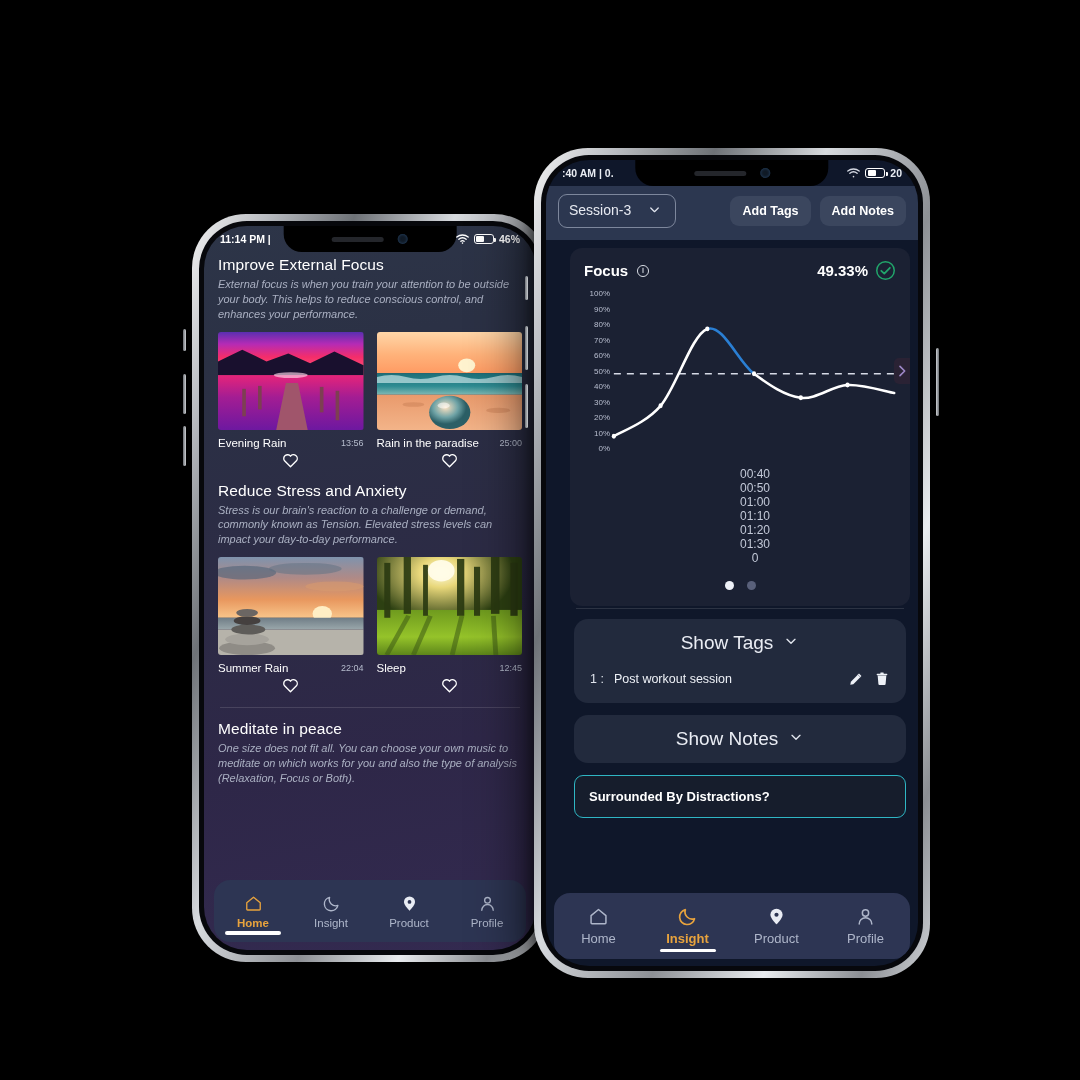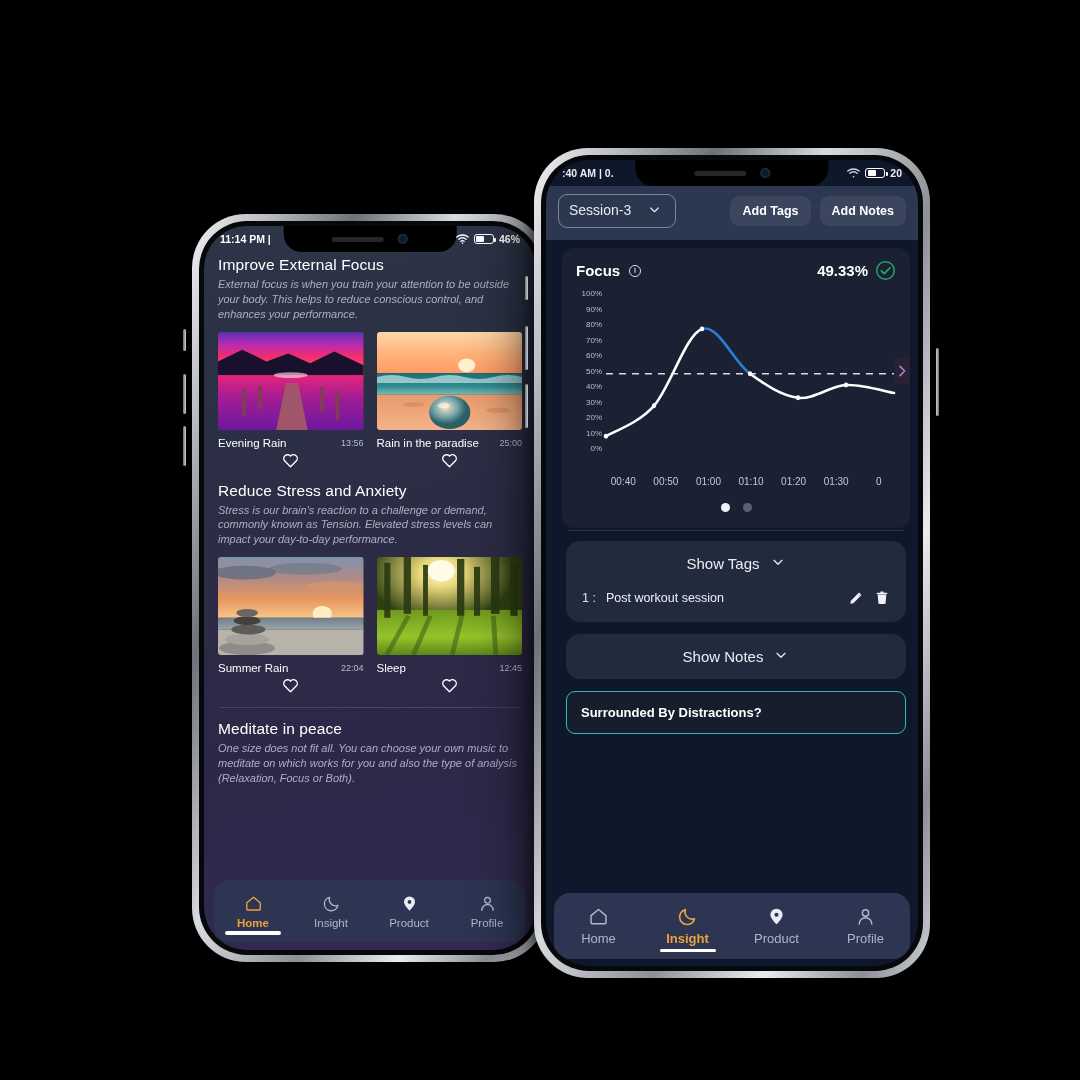--- a/index.html
+++ b/index.html
@@ -104,49 +104,49 @@
   }
   .sess-select {
     border: 1px solid #7d879c; border-radius: 9px;
     padding: 7px 10px; display: flex; align-items: flex-start; gap: 16px;
     color: #e7eaf1; font-size: 14px; min-width: 118px;
   }
   .pill-btn {
     background: #3b465e; border-radius: 9px; padding: 8px 12px;
     color: #fff; font-size: 12.5px; font-weight: bold; white-space: nowrap;
   }
-  .p2-body { padding: 0 0 0 8px; }
+  .p2-body { padding: 0 0 0 16px; }
 
   .chart-card { background: #1b2133; border-radius: 12px; margin: 8px 8px 0 8px; padding: 10px 10px 6px 10px; }
   .chart-head { display: flex; align-items: center; padding: 2px 4px 6px 4px; }
   .chart-title { font-size: 15px; font-weight: bold; color: #fff; }
   .info-i { width: 14px; height: 14px; margin-left: 8px; }
   .chart-pct { margin-left: auto; font-size: 15px; font-weight: bold; color: #fff; }
   .check-circle { width: 21px; height: 21px; margin-left: 7px; }
 
   .plot-wrap { position: relative; height: 178px; display: flex; }
   .yaxis { width: 30px; display: flex; flex-direction: column; justify-content: space-between;
            font-size: 8px; color: #b9bfd0; padding: 2px 0 12px 0; text-align: right; }
   .plot { position: relative; flex: 1 1 auto; }
   .plot svg { position: absolute; inset: 0; width: 100%; height: 100%; }
-  .xaxis { display: flex; font-size: 10px; color: #c3c9d8; padding-left: 30px; margin-top: 11px; }
+  .xaxis { display: flex; font-size: 12px; color: #c3c9d8; padding-left: 30px; margin-top: 2px; flex-direction: column; }
   .xaxis span { flex: 1 1 0; text-align: center; }
   .chev-right { position: absolute; right: -10px; top: 40%; width: 16px; height: 26px;
                 background: #2a2234; border-radius: 5px 0 0 5px; display: flex;
                 align-items: center; justify-content: center; }
 
   .dots { display: flex; justify-content: center; gap: 13px; padding: 16px 0 10px 0; }
   .dot { width: 9px; height: 9px; border-radius: 50%; background: #59607a; }
   .dot.on { background: #eef1f7; }
 
   .p2-div { height: 1px; background: rgba(255,255,255,.12); margin: 2px 14px 10px 14px; }
 
   .panel { background: #222a3d; border-radius: 14px; margin: 0 12px 12px 12px; }
   .panel-head { display: flex; align-items: center; justify-content: center; gap: 10px;
-                padding: 13px 0; color: #eaedf4; font-size: 15px; }
+                padding: 13px 0; color: #eaedf4; font-size: 19px; }
   .tag-row { display: flex; align-items: center; padding: 4px 16px 16px 16px; gap: 10px; }
   .tag-idx { font-size: 12.5px; color: #dfe3ec; }
   .tag-txt { font-size: 12.5px; color: #eef1f7; flex: 1 1 auto; }
   .tag-act { width: 16px; height: 16px; }
 
   .note-input {
     margin: 4px 12px 0 12px; border: 1.4px solid #2fb6c4; border-radius: 9px;
     padding: 13px 14px; color: #fff; font-size: 13px; font-weight: bold;
     background: #161d2c;
   }

